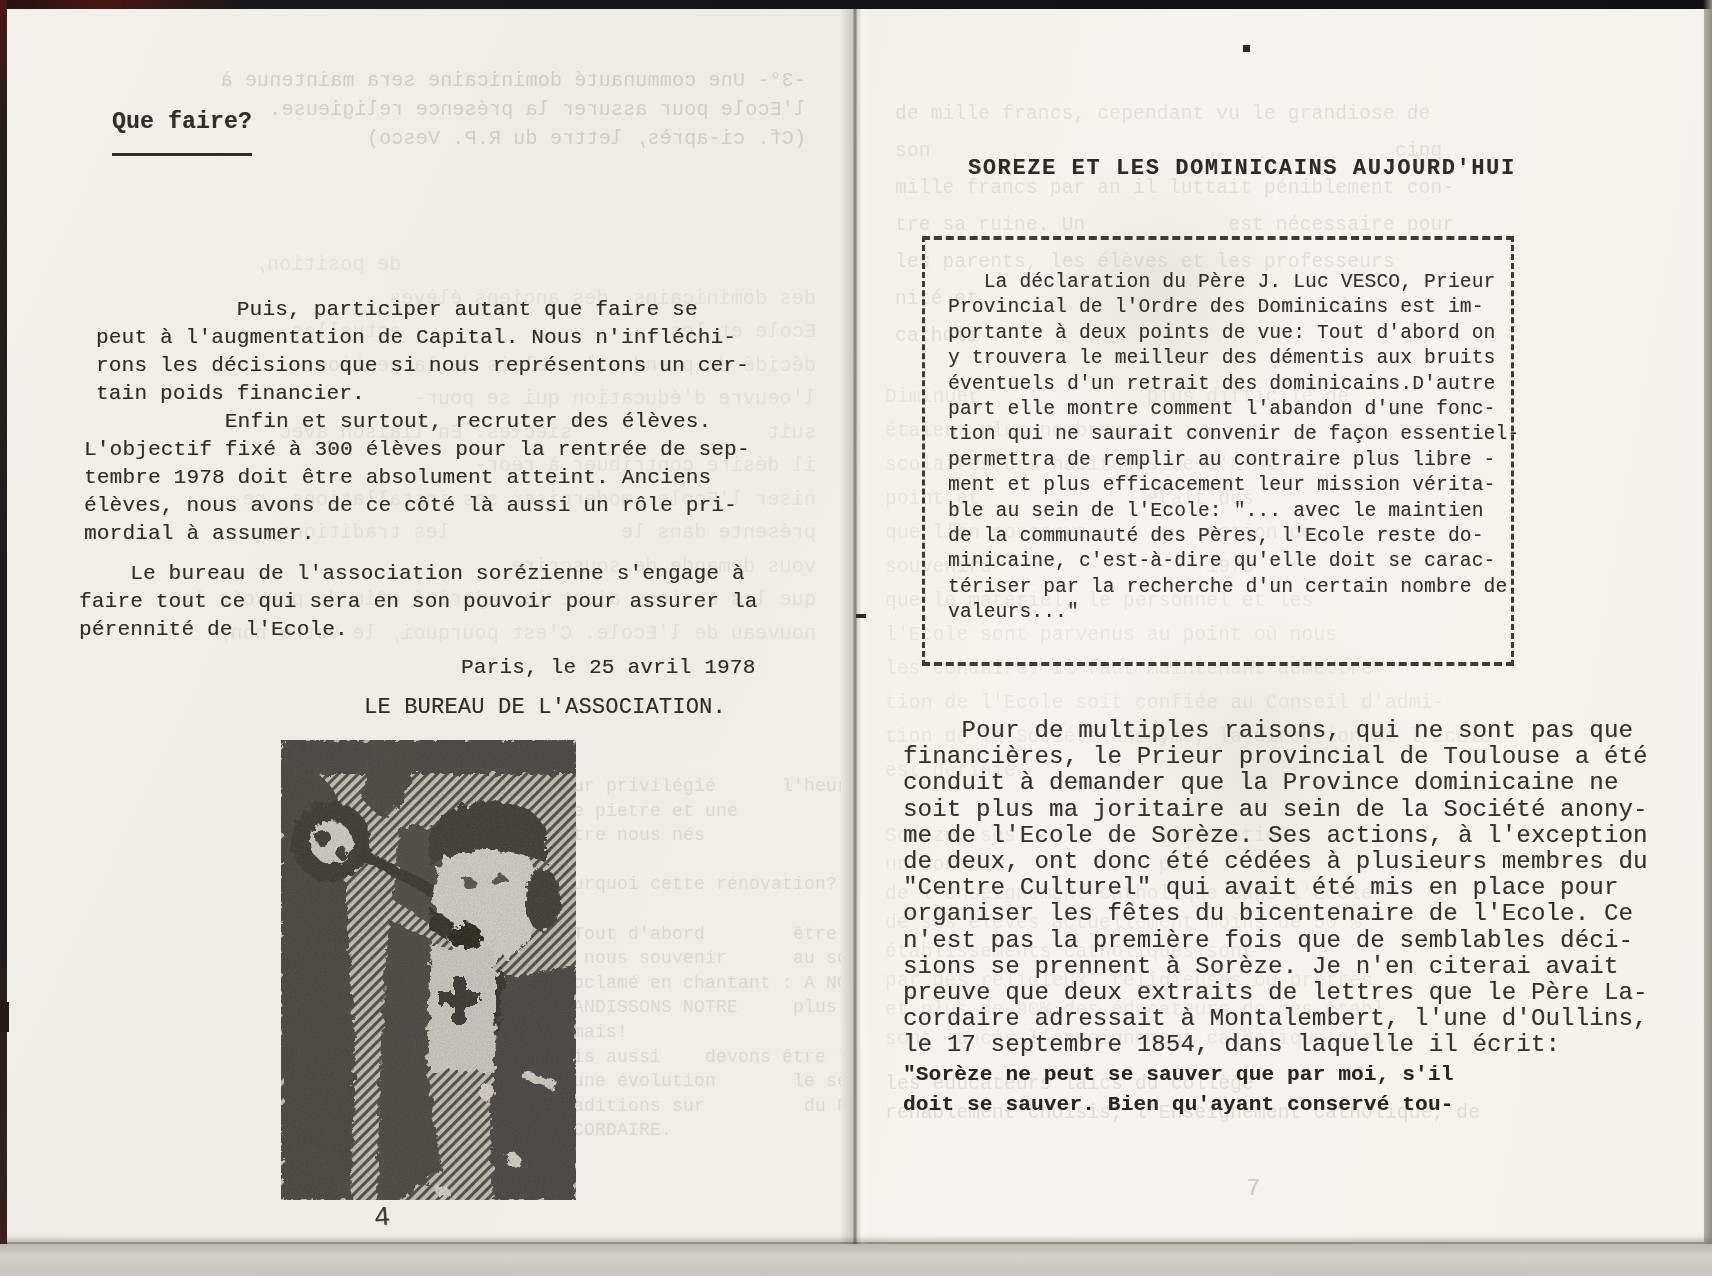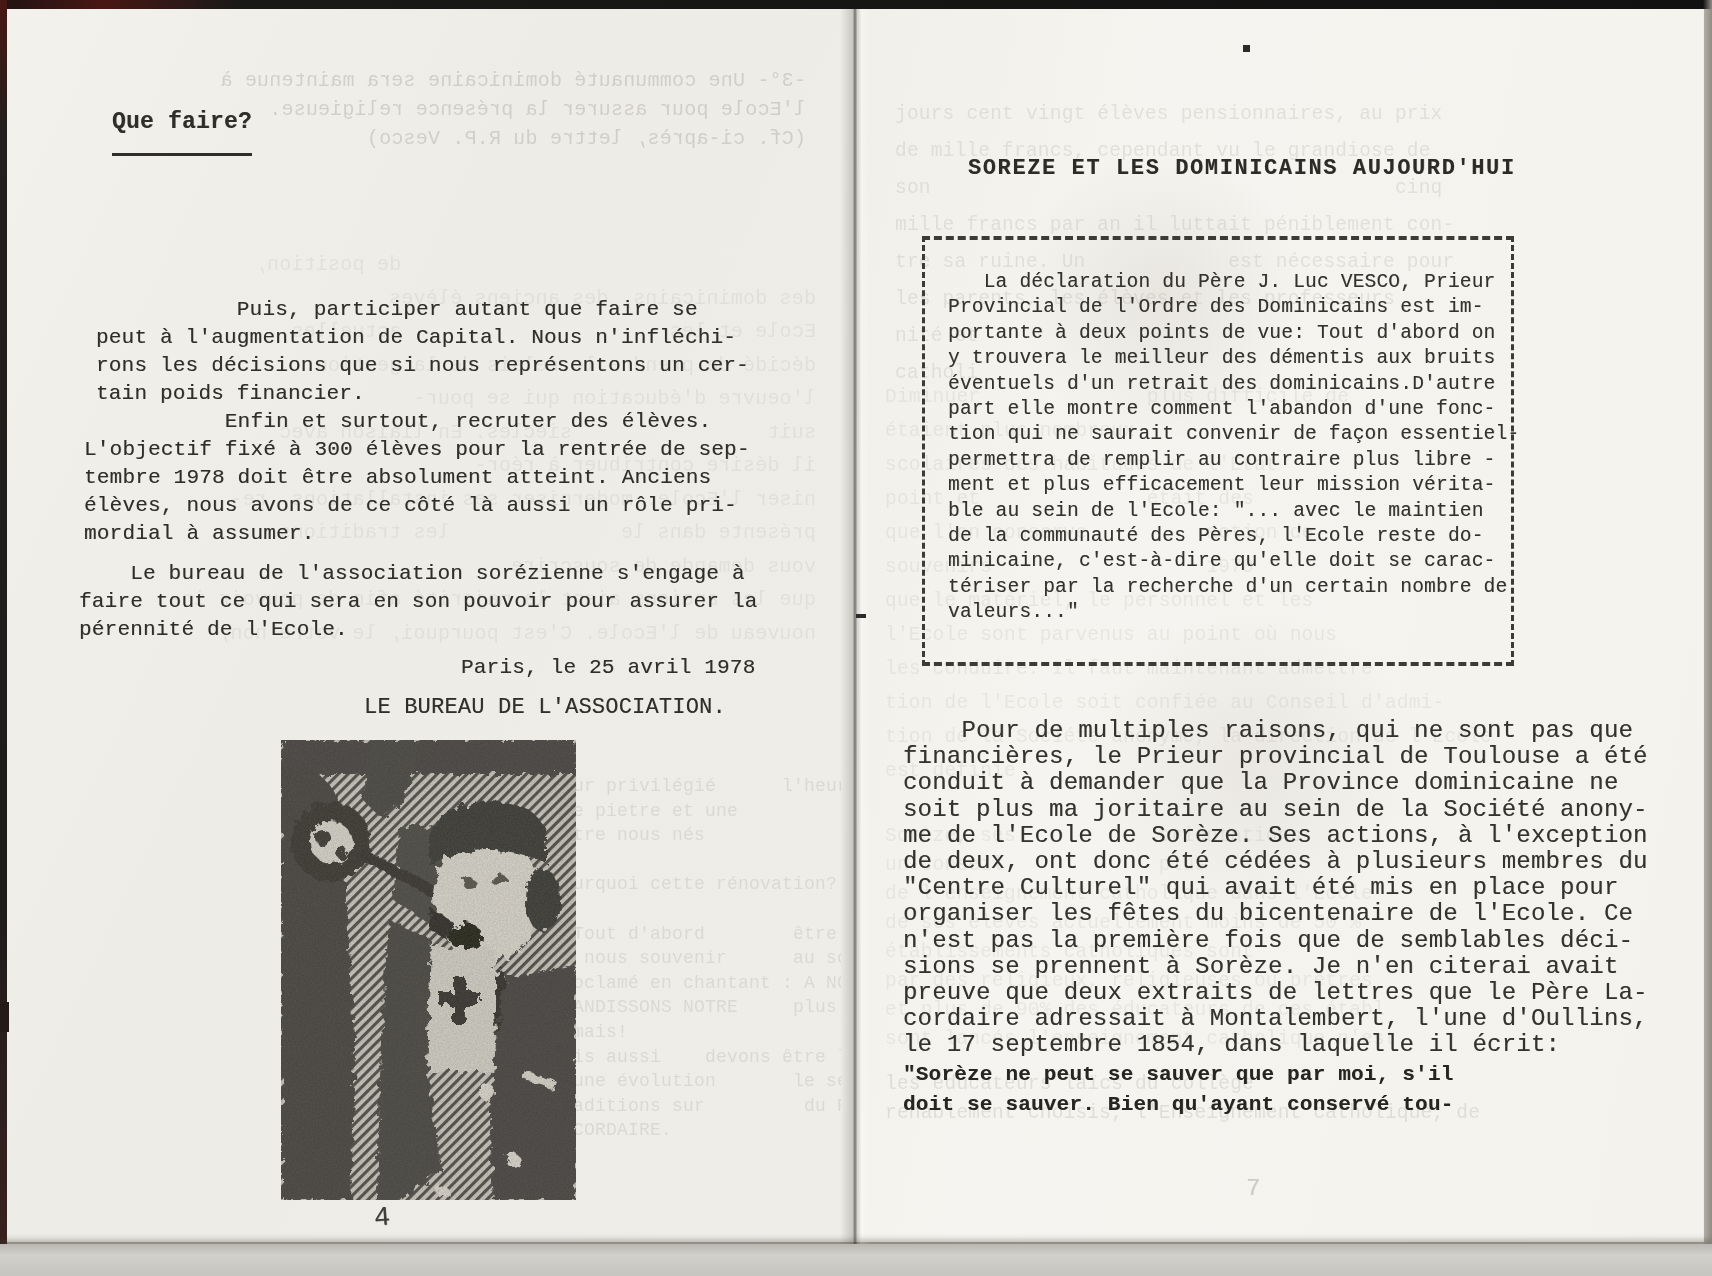--- a/index.html
+++ b/index.html
@@ -175,21 +175,20 @@
       </svg>
     </div>
   </div>
 
   <div class="page" id="page-right">
     <div class="stain" style="left:160px;top:140px;width:290px;height:300px;background:radial-gradient(ellipse,rgba(150,138,115,.14),rgba(150,138,115,0) 70%);"></div>
     <div class="stain" style="left:230px;top:600px;width:330px;height:320px;background:radial-gradient(ellipse,rgba(150,138,115,.12),rgba(150,138,115,0) 70%);"></div>
   </div>
 
   <div class="abs typed rp-text bleed" id="rp-bleed-top">
-      <div>jours cent vingt élèves pensionnaires, au prix</div>
       <div>de mille francs, cependant vu le grandiose de</div>
       <div>son                                       cinq</div>
       <div>mille francs par an il luttait péniblement con-</div>
       <div>tre sa ruine. Un            est nécessaire pour</div>
       <div>les parents, les élèves et les professeurs</div>
       <div>nité et</div>
       <div>catholi</div>
     </div>
   <div class="abs typed rp-text bleed" id="rp-bleed-mid">
       <div>Diminuer              plus difficile de</div>

